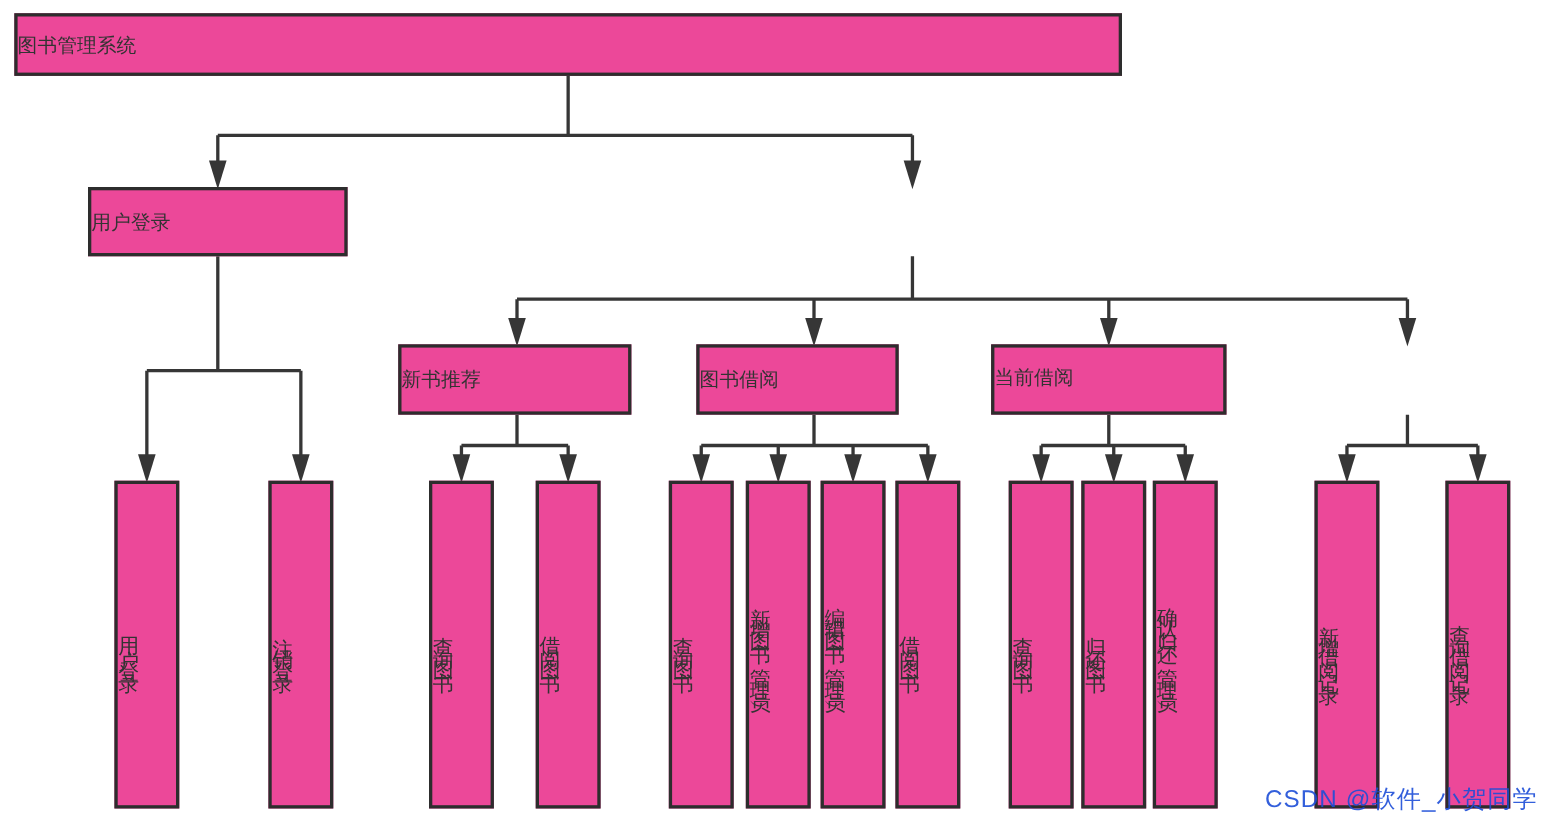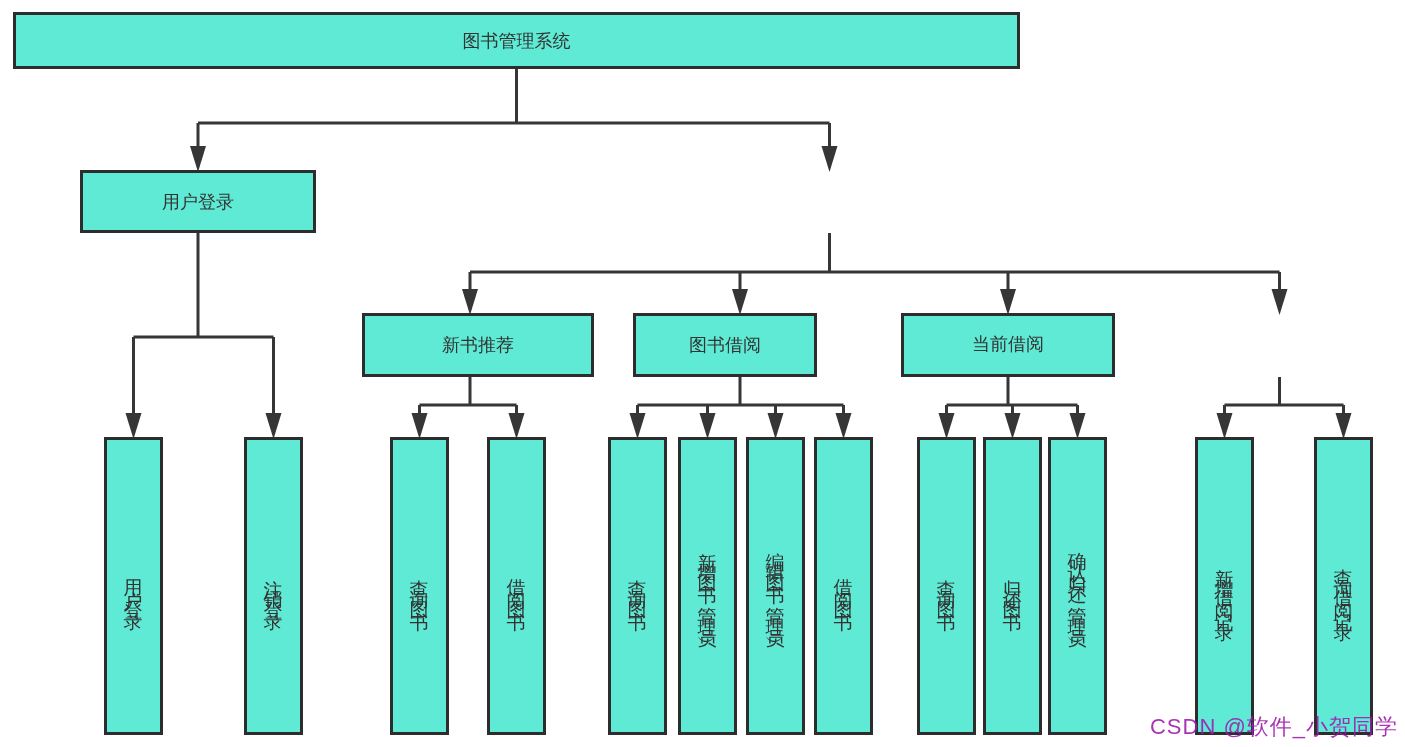--- a/index.html
+++ b/index.html
@@ -18,25 +18,25 @@
   #connectors {
     position: absolute;
     left: 0;
     top: 0;
     z-index: 1;
     pointer-events: none;
   }
   .box {
     position: absolute;
     box-sizing: border-box;
-    background: #5eead4;
+    background: #ec4899;
     border: 3px solid #2d2d2d;
     display: flex;
     align-items: center;
-    justify-content: center;
+    justify-content: flex-start;
     color: #333333;
     font-size: 18px;
     z-index: 2;
     line-height: 1;
   }
   .root  { left: 13px;  top: 12px;  width: 1007px; height: 57px; }
   .l2    { top: 170px;  height: 63px; }
   .l3    { top: 313px;  height: 64px; }
   .leaf  { top: 437px;  width: 59px;  height: 298px; }
   .vtext {
@@ -46,21 +46,21 @@
     letter-spacing: 11px;
     color: #333333;
   }
   #watermark {
     position: absolute;
     right: 7px;
     bottom: 5px;
     z-index: 3;
     font-size: 22px;
     letter-spacing: 1px;
-    color: #a21caf;
+    color: #1d4ed8;
     opacity: 0.9;
     white-space: nowrap;
   }
 </style>
 </head>
 <body>
 
 <div id="stage">
 
   <svg id="connectors" width="1405" height="747" viewBox="0 0 1405 747">
@@ -111,21 +111,21 @@
   </svg>
 
   <div class="box root">
     <span>图书管理系统</span>
   </div>
 
   <div class="box l2" style="left:80px; width:236px;">
     <span>用户登录</span>
   </div>
 
-  <div class="box l3" style="left:362px; width:232px;">
+  <div class="box l3" style="left:362px; width:212px;">
     <span>新书推荐</span>
   </div>
   <div class="box l3" style="left:633px; width:184px;">
     <span>图书借阅</span>
   </div>
   <div class="box l3" style="left:901px; width:214px;font-family:Liberation Mono, monospace;">
     <span>当前借阅</span>
   </div>
 
   <div class="box leaf" style="left:104px;">

